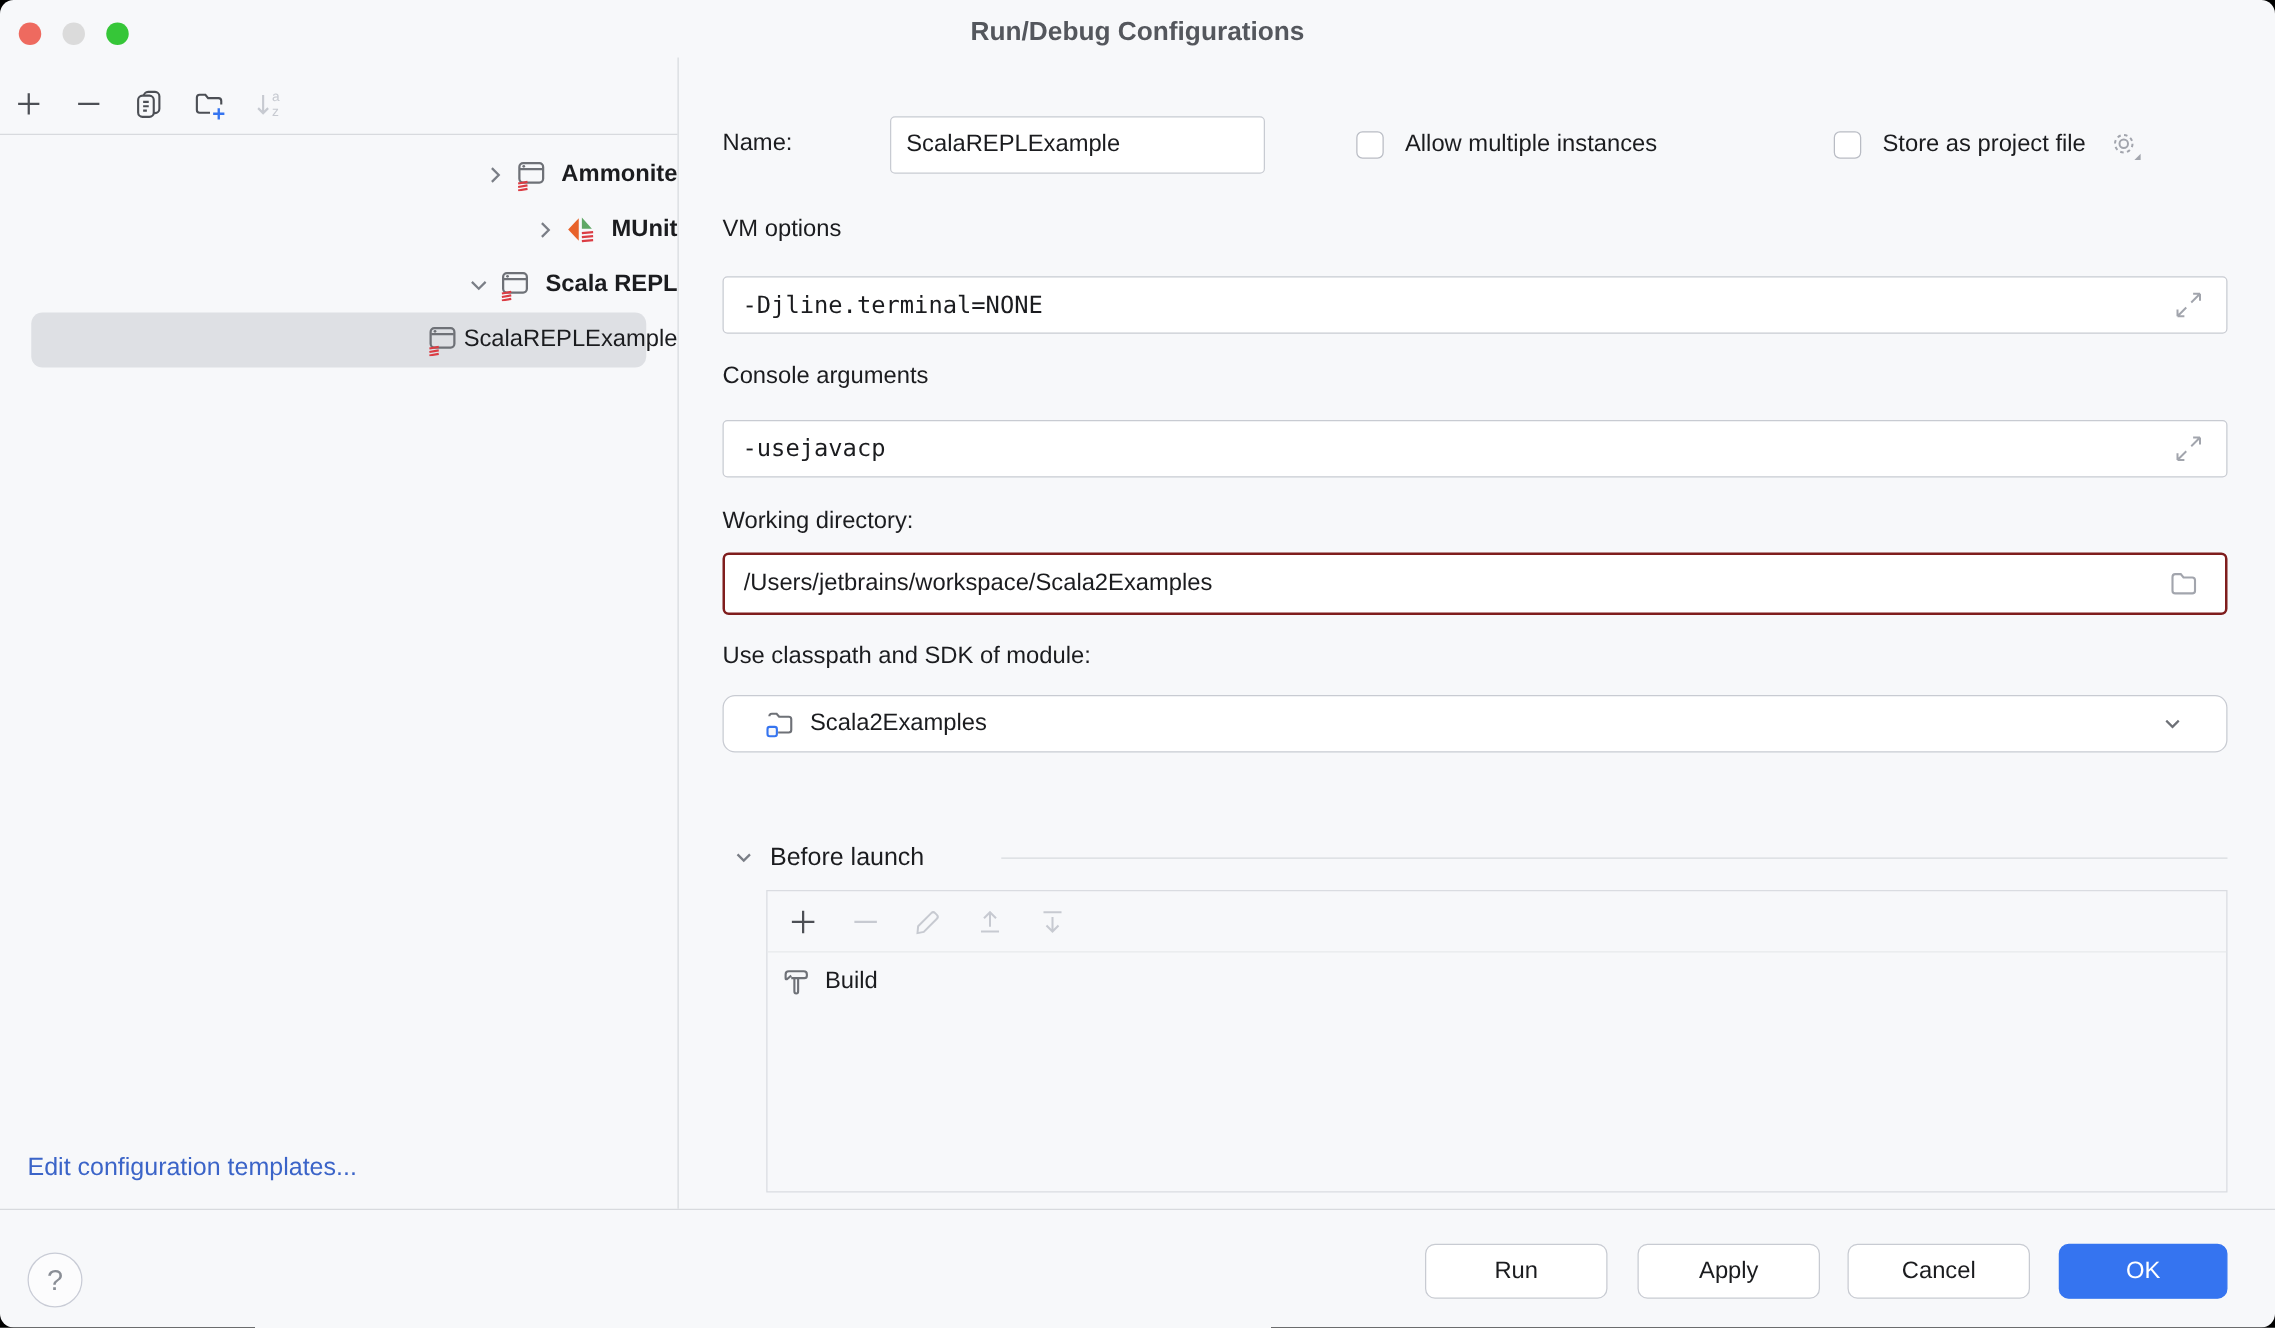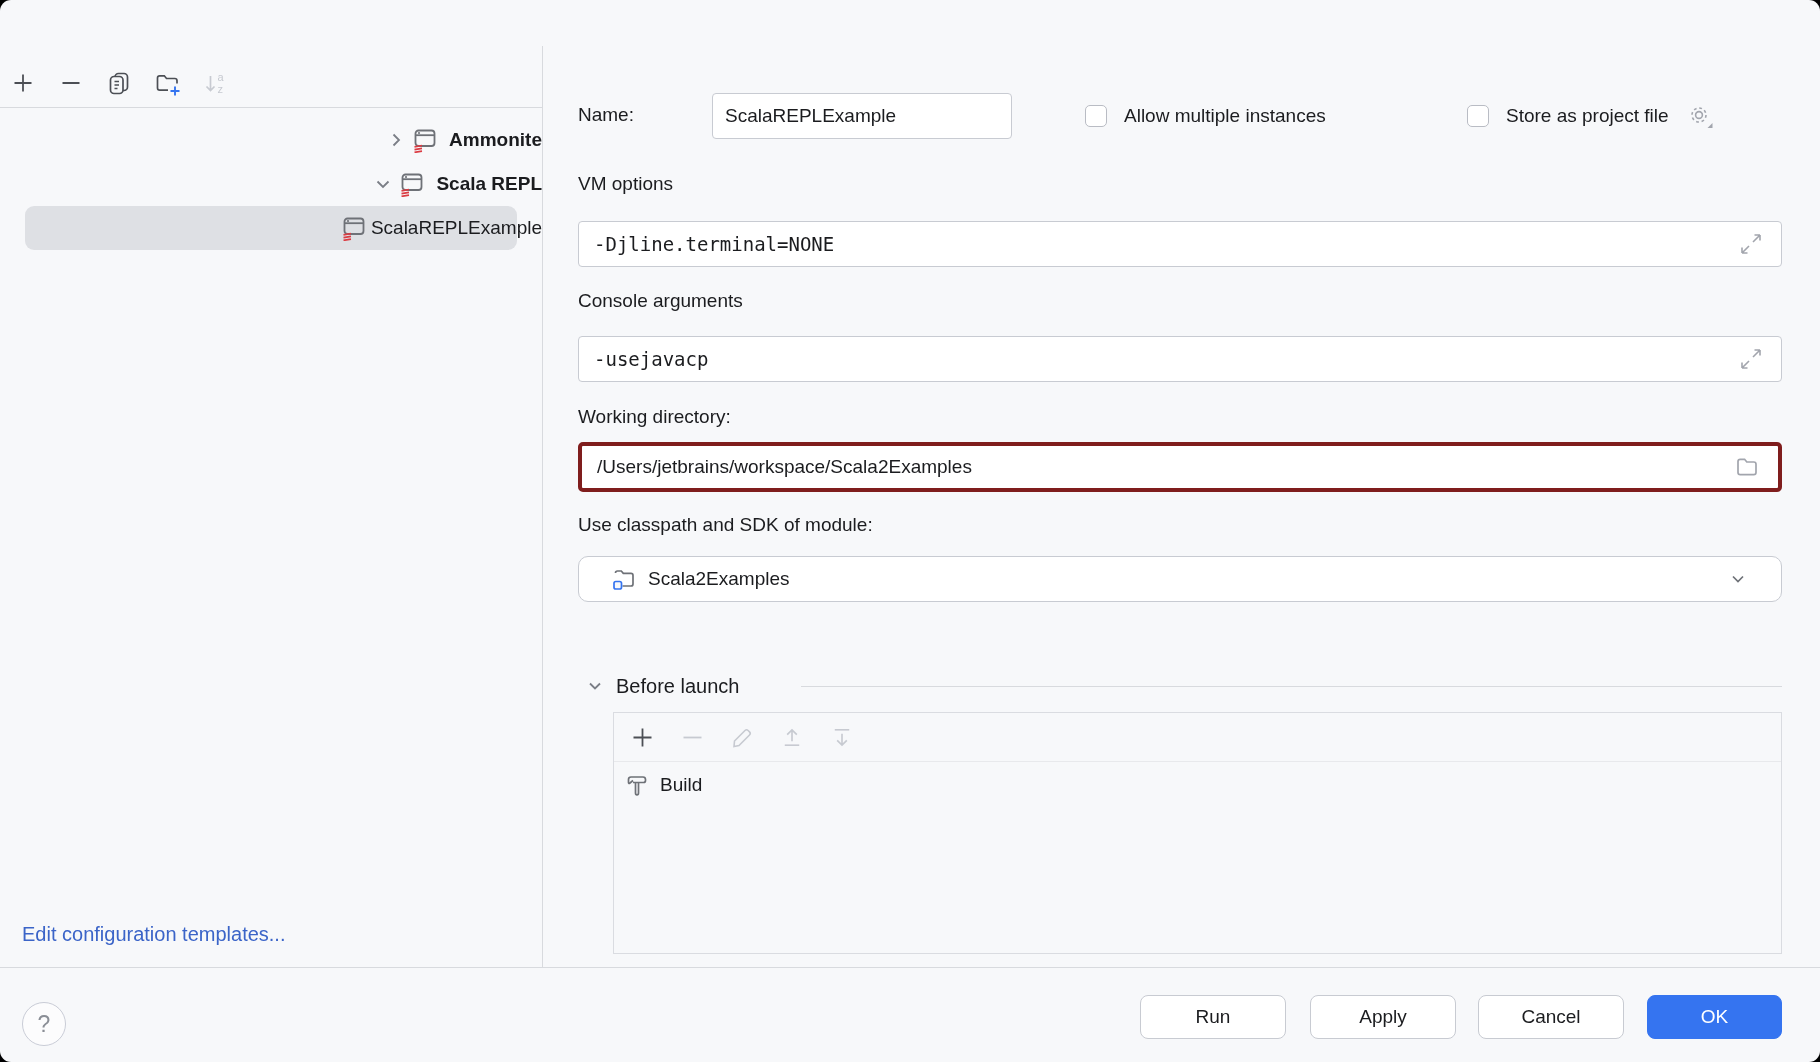--- a/index.html
+++ b/index.html
@@ -38,21 +38,21 @@
   .bottom-sep{position:absolute;left:0;top:967px;width:1820px;height:1px;background:#D8DADE;}
   .help-btn{position:absolute;left:22px;top:1002px;width:44px;height:44px;border-radius:50%;
             border:1.5px solid #C9CCD6;background:#FCFCFD;display:flex;align-items:center;justify-content:center;
             font-size:23px;color:#8A8E96;box-sizing:border-box;}
 
   
   .form-label{position:absolute;left:578px;font-size:19px;color:#1B1C1F;}
   .field{position:absolute;left:578px;width:1204px;height:46px;background:#fff;border:1px solid #C8CBD2;
          border-radius:4px;box-sizing:border-box;font-size:19px;color:#1B1C1F;padding:0 44px 0 15px;outline:none;}
   .field.mono{font-family:"DejaVu Sans Mono",monospace;font-size:19px;}
-  .field.focused{border:4px solid #7f1d1d;border-radius:5px;}
+  .field.focused{border:2px solid #7f1d1d;border-radius:5px;}
   .field-icon{position:absolute;width:26px;height:26px;}
 
   .name-input{position:absolute;left:712px;top:93px;width:300px;height:46px;background:#fff;
               border:1px solid #C8CBD2;border-radius:4px;box-sizing:border-box;font-size:19px;
               padding:0 12px;color:#1B1C1F;font-family:"Liberation Sans",sans-serif;outline:none;}
 
   .cb-group{position:absolute;top:94px;height:44px;display:flex;align-items:center;gap:17px;}
   .checkbox{width:22px;height:22px;background:#fff;border:1.5px solid #B9BCC4;border-radius:5px;box-sizing:border-box;}
   .cb-label{font-size:19px;color:#1B1C1F;white-space:nowrap;}
 
@@ -79,20 +79,26 @@
   .btn-cancel{left:1478px;width:146px;}
   .btn-ok{left:1647px;width:135px;}
 
   svg{display:block;}
 </style>
 </head>
 <body>
 
 <div class="window">
 
+  <div class="titlebar">
+    <div class="tl red"></div>
+    <div class="tl gray"></div>
+    <div class="tl green"></div>
+    <div class="win-title">Run/Debug Configurations</div>
+  </div>
 
   <div class="v-divider"></div>
 
   <div class="side-toolbar">
     <div class="tb-btn">
       <span>
         <svg width="26" height="26" viewBox="0 0 26 26">
             <path d="M13 4.5 V21.5 M4.5 13 H21.5" stroke="#4C4F55" stroke-width="1.8" fill="none"></path>
           </svg>
       </span>
@@ -145,20 +151,35 @@
         <svg width="26" height="26" viewBox="0 0 26 26">
           <rect x="3.5" y="3.5" width="19" height="15.5" rx="3" fill="none" stroke="#6E7177" stroke-width="1.8"></rect>
           <path d="M4 8.2 h18" stroke="#6E7177" stroke-width="1.8" fill="none"></path>
           <circle cx="7" cy="6" r="1.1" fill="#6E7177"></circle>
           <path d="M2.5 19.8 l7.5 -1.3 M2.5 22.6 l7.5 -1.3 M2.5 25.4 l7.5 -1.3" stroke="#DB3C43" stroke-width="1.7" fill="none"></path>
         </svg>
       </span>
       <span class="t-label">Ammonite</span>
     </div>
 
+    <div class="tree-row">
+      <span class="chevron">
+        <svg width="22" height="22" viewBox="0 0 22 22">
+            <path d="M8.5 5.5 L14 11 L8.5 16.5" stroke="#7A7E86" stroke-width="1.8" fill="none"></path>
+          </svg>
+      </span>
+      <span class="t-icon">
+        <svg width="26" height="26" viewBox="0 0 26 26">
+          <polygon points="11,3.5 2.5,12.5 11,21.5" fill="#E8622A"></polygon>
+          <polygon points="13.5,3 13.5,12 21.5,12" fill="#5FA865"></polygon>
+          <path d="M13.5 15.5 l9 -0.8 M13.5 18.7 l9 -0.8 M13.5 21.9 l9 -0.8" stroke="#DB3C43" stroke-width="1.8" fill="none"></path>
+        </svg>
+      </span>
+      <span class="t-label">MUnit</span>
+    </div>
 
     <div class="tree-row">
       <span class="chevron">
         <svg width="22" height="22" viewBox="0 0 22 22">
             <path d="M5.5 8.5 L11 14 L16.5 8.5" stroke="#7A7E86" stroke-width="1.8" fill="none"></path>
           </svg>
       </span>
       <span class="t-icon">
         <svg width="26" height="26" viewBox="0 0 26 26">
           <rect x="3.5" y="3.5" width="19" height="15.5" rx="3" fill="none" stroke="#6E7177" stroke-width="1.8"></rect>

